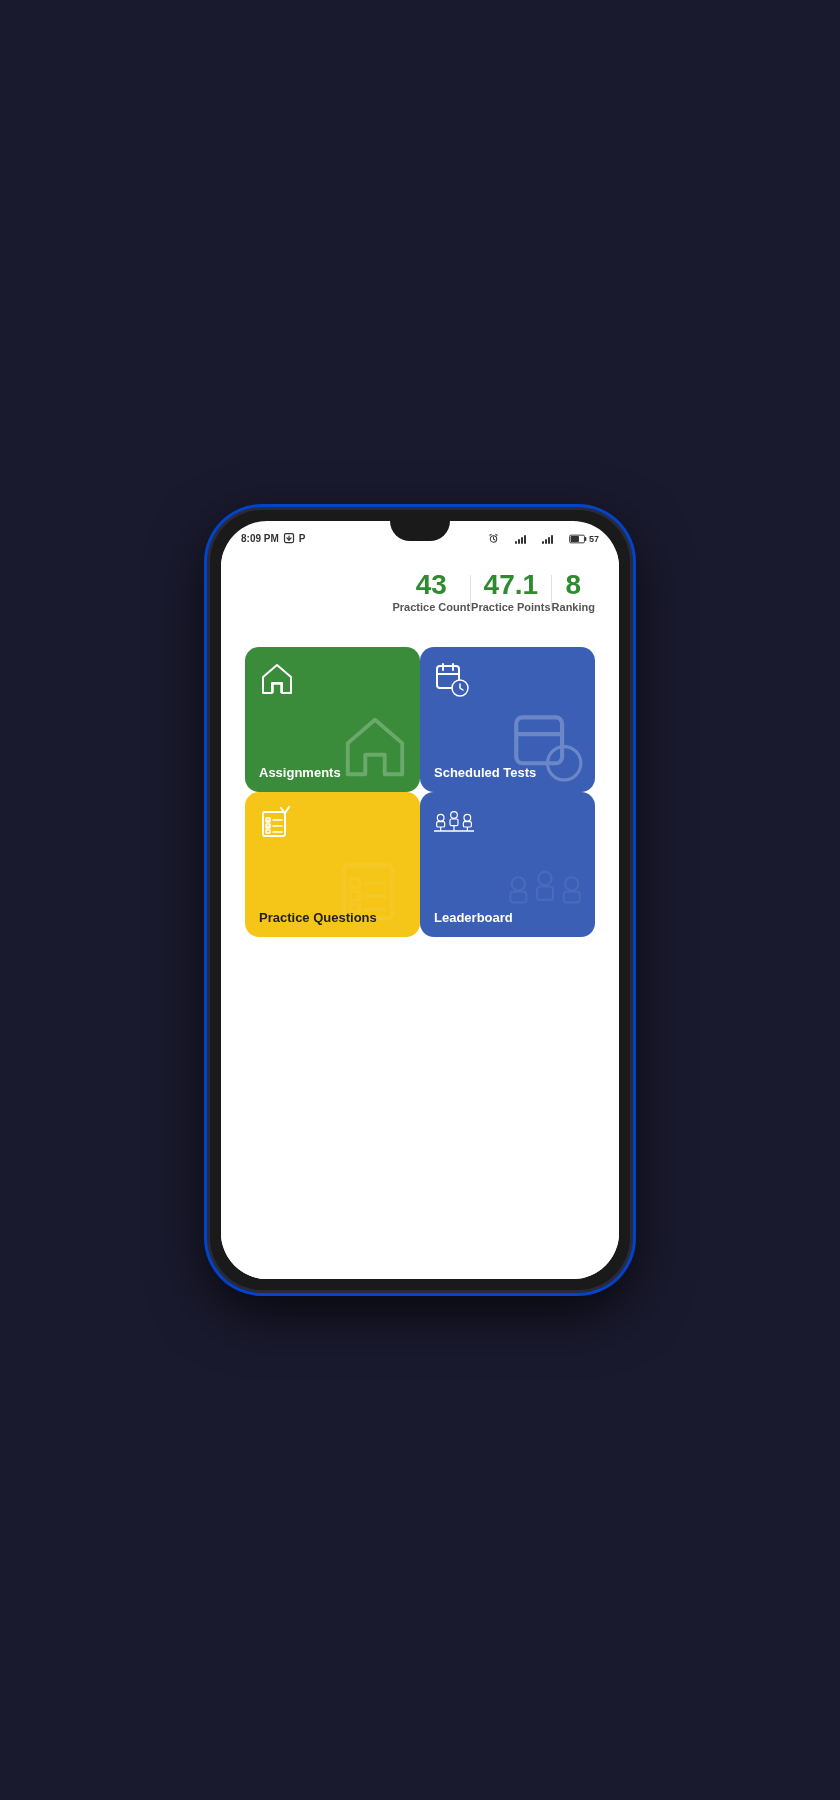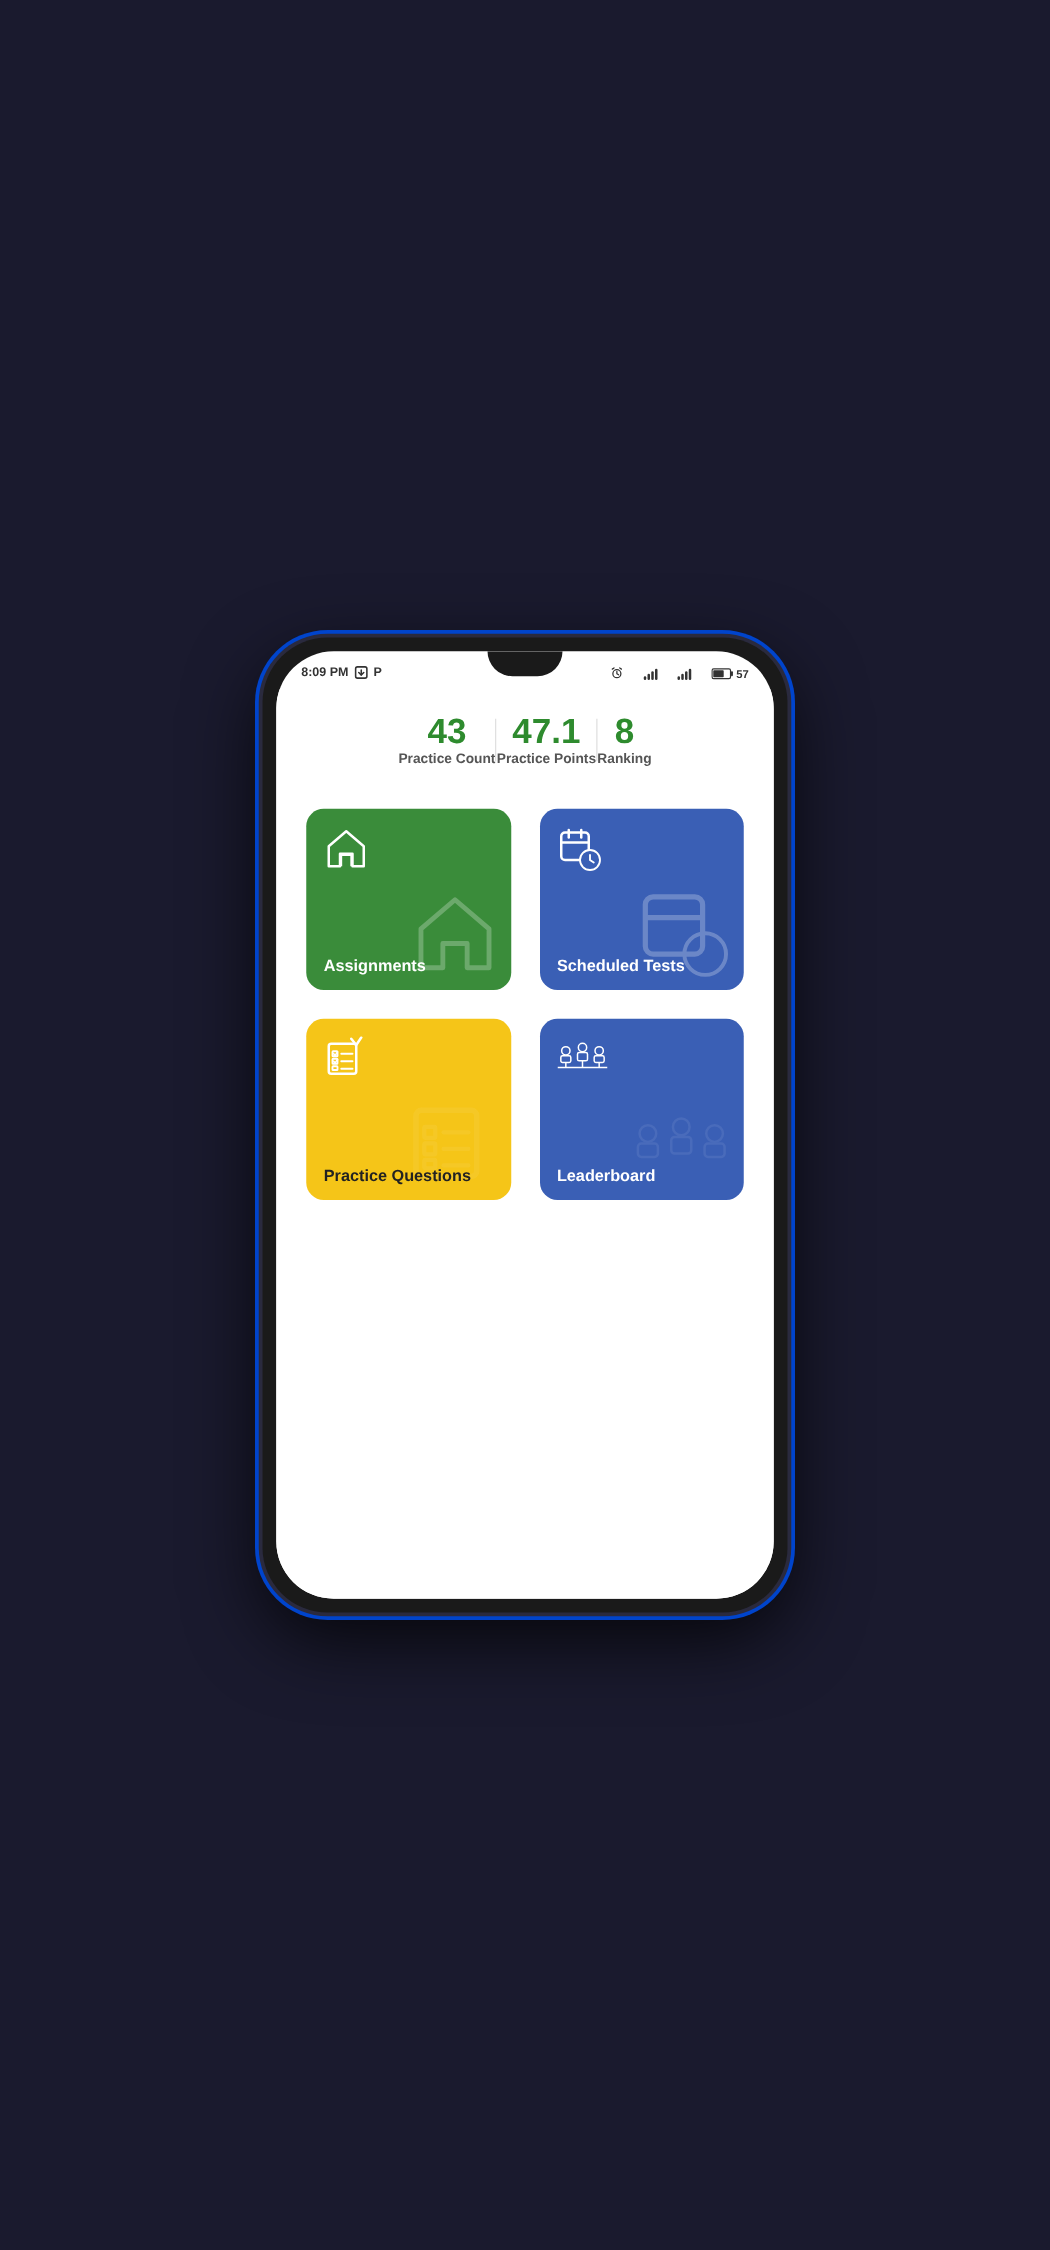--- a/index.html
+++ b/index.html
@@ -118,21 +118,21 @@
       width: 44px;
       height: 44px;
       display: flex;
       align-items: center;
       justify-content: center;
     }
 
     
     .stats-row {
       display: flex;
-      justify-content: center;
+      justify-content: flex-end;
       margin-bottom: 24px;
       padding: 10px 0;
     }
 
     .stat-item {
       display: flex;
       flex-direction: column;
       align-items: center;
       gap: 2px;
     }
@@ -154,21 +154,21 @@
       width: 1px;
       background: #e0e0e0;
       align-self: stretch;
       margin: 4px 0;
     }
 
     
     .cards-grid {
       display: grid;
       grid-template-columns: 1fr 1fr;
-      gap: 23px;
+      gap: 0;
     }
 
     .card {
       border-radius: 14px;
       height: 145px;
       display: flex;
       flex-direction: column;
       align-items: flex-start;
       justify-content: flex-end;
       padding: 12px 14px;

